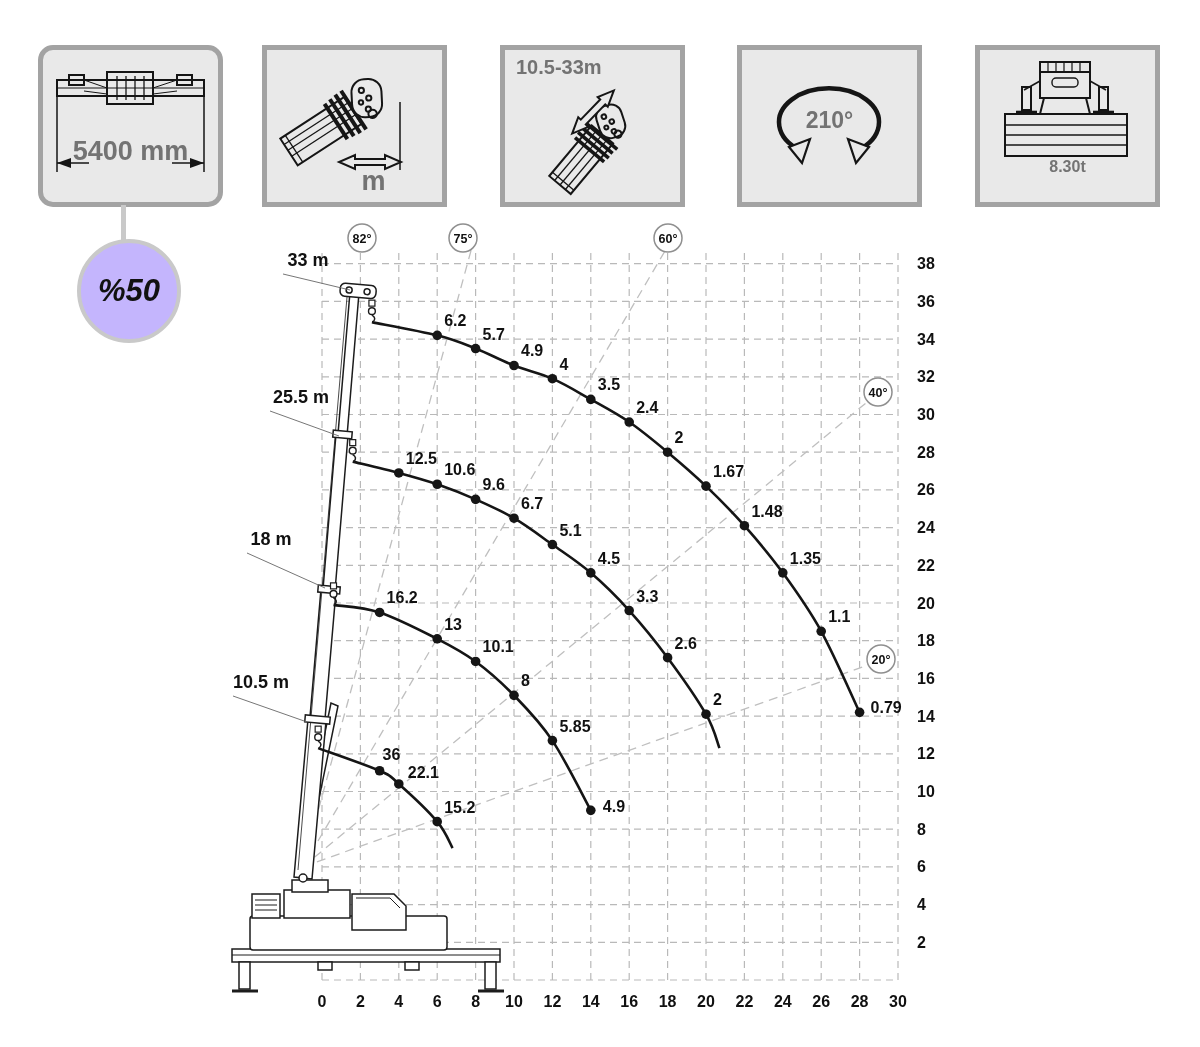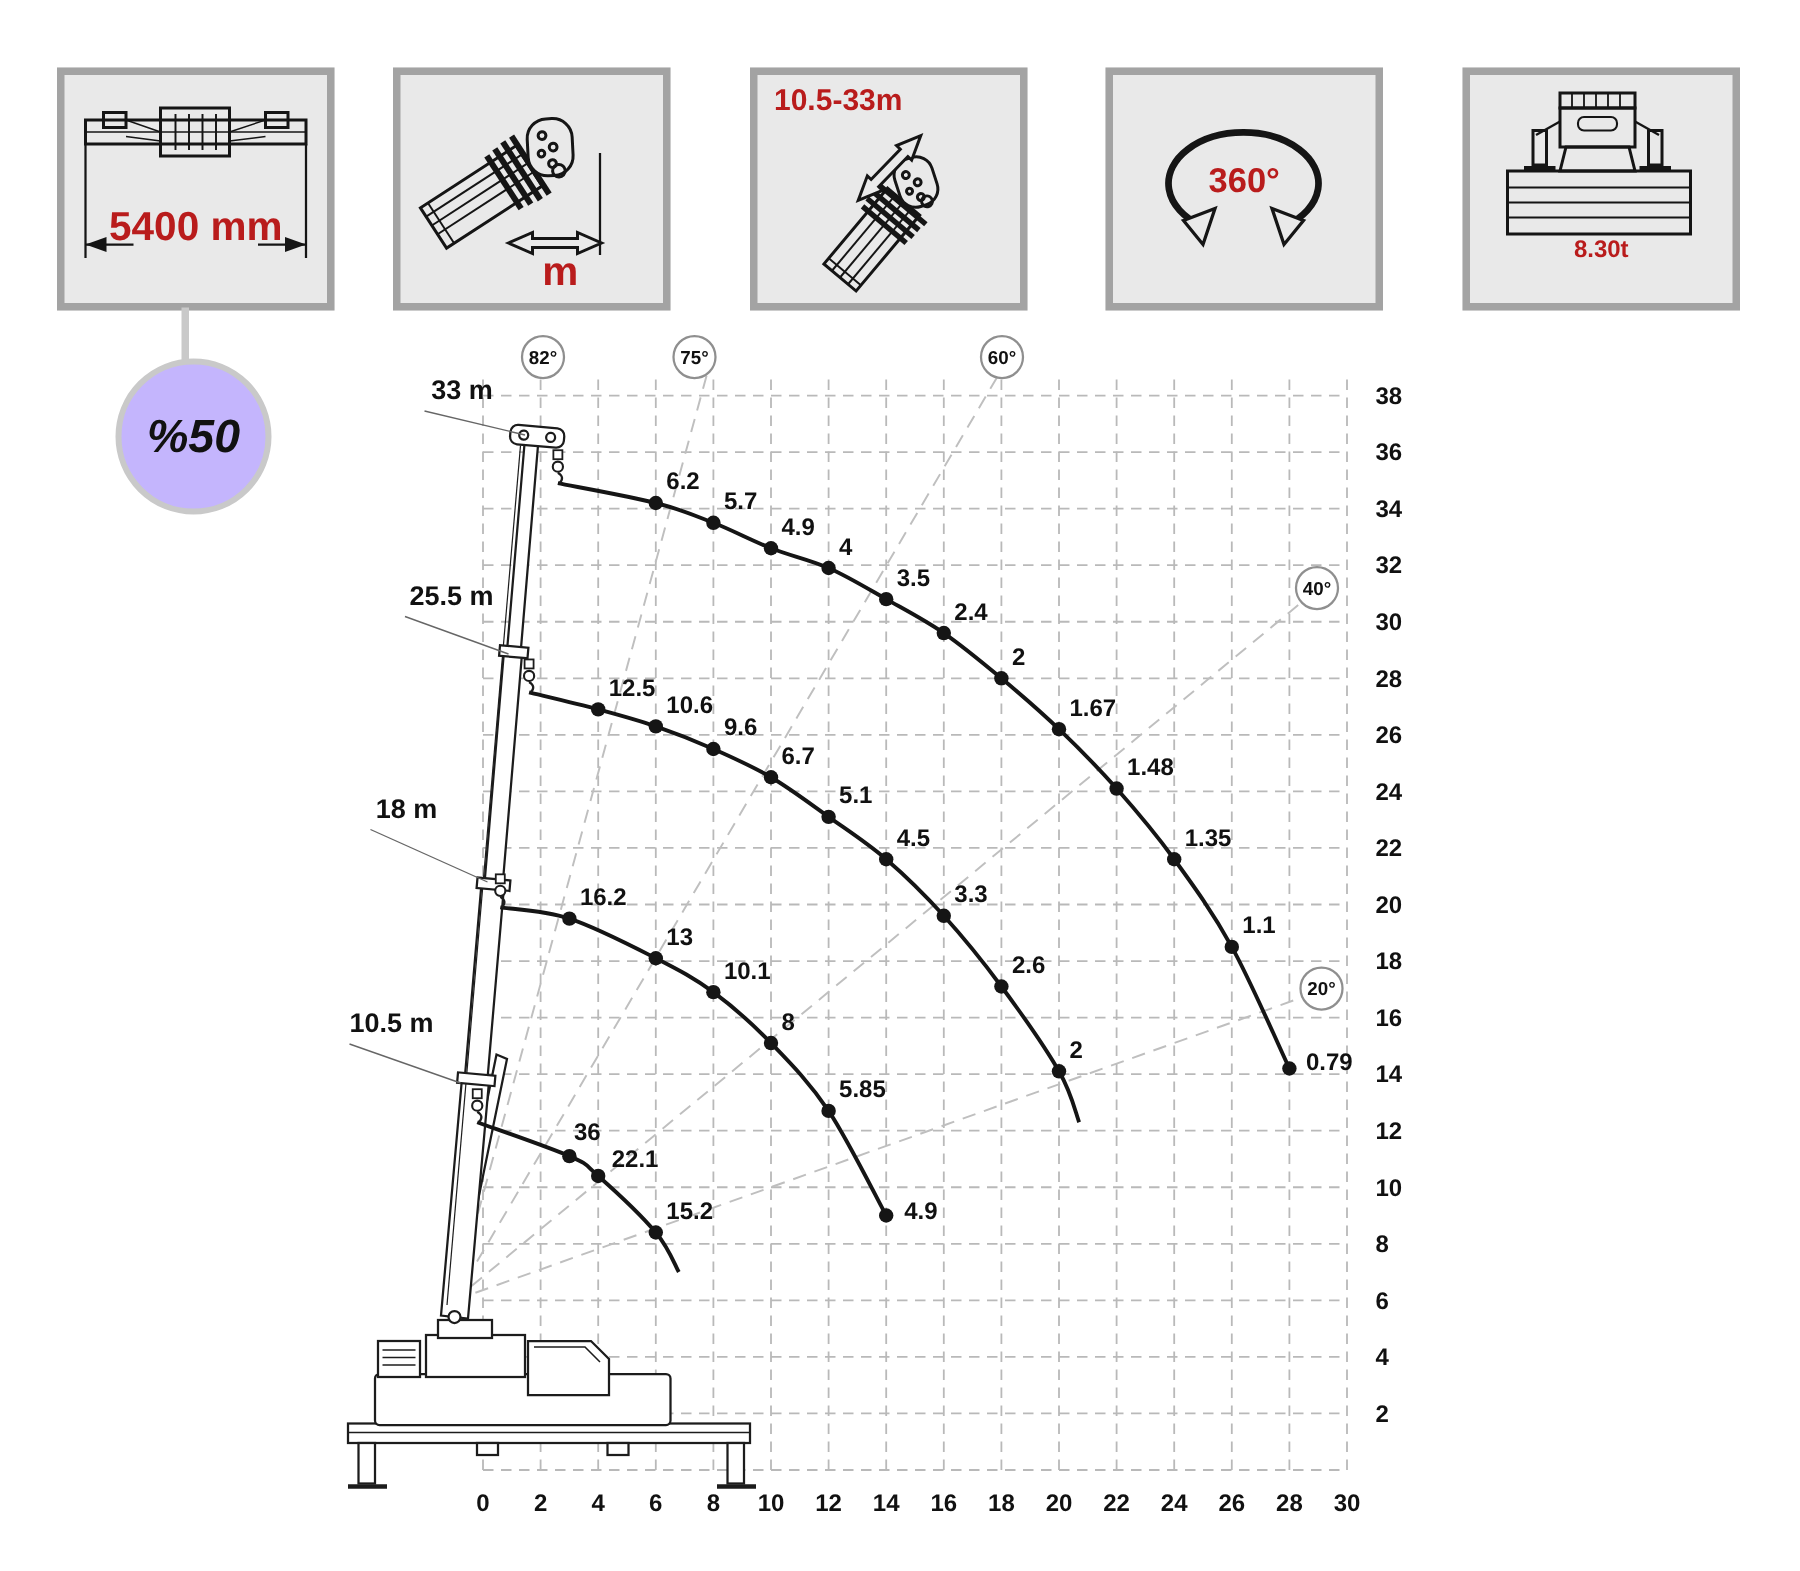--- a/index.html
+++ b/index.html
@@ -1,21 +1,21 @@
 <!DOCTYPE html>
 <html><head>
 <meta charset="utf-8">
 <style>
   html,body{margin:0;padding:0;background:#fff;}
   body{width:1200px;height:1047px;position:relative;font-family:"Liberation Sans",sans-serif;color:#111;}
   .page{position:absolute;inset:0;background:#fff;overflow:hidden;}
   .spec-box{position:absolute;top:45px;width:175px;height:152px;background:#e9e9e9;border:5px solid #a3a3a3;}
   .spec-box svg{position:absolute;inset:0;}
-  .spec-label{position:absolute;font-weight:bold;color:#b91c1c;letter-spacing:0;}
-  .box-0{left:38px;}  .box-1{left:262px;} .box-2{left:500px;} .box-3{left:737px;} .box-4{left:975px;}
+  .spec-label{position:absolute;font-weight:bold;color:#737373;letter-spacing:0;}
+  .box-0{left:38px;border-radius:15px;}  .box-1{left:262px;} .box-2{left:500px;} .box-3{left:737px;} .box-4{left:975px;}
   .box-0 .spec-label{left:0;right:0;top:86px;text-align:center;font-size:27px;}
   .box-1 .spec-label{left:0;right:0;top:116px;text-align:center;padding-left:38px;font-size:27px;}
   .box-2 .spec-label{left:11px;top:6px;font-size:20px;}
   .box-3 .spec-label{left:0;right:0;top:57px;text-align:center;font-size:23px;}
   .box-4 .spec-label{left:0;right:0;top:108px;text-align:center;font-size:16px;}
   .badge-connector{position:absolute;left:121px;top:205px;width:5px;height:38px;background:#c9c9c9;}
   .badge{position:absolute;left:77px;top:239px;width:96px;height:96px;border-radius:50%;
          border:4px solid #c9c9c9;background:#fbd24a;display:flex;align-items:center;justify-content:center;
          font-weight:bold;font-style:italic;font-size:31px;}
   #chart{position:absolute;left:0;top:0;}
@@ -110,21 +110,21 @@
   </div>
 
   <div class="spec-box box-3">
     <svg viewBox="0 0 175 152">
       <g fill="none" stroke="#151515">
         <path d="M58,100 A50 34 0 1 1 116,100" stroke-width="4.5"></path>
         <polygon points="47,97 68,89 60,113" fill="#e9e9e9" stroke-width="2.2"></polygon>
         <polygon points="127,97 106,89 114,113" fill="#e9e9e9" stroke-width="2.2"></polygon>
       </g>
     </svg>
-    <div class="spec-label">360°</div>
+    <div class="spec-label">210°</div>
   </div>
 
   <div class="spec-box box-4">
     <svg viewBox="0 0 175 152">
       <g fill="none" stroke="#151515" stroke-width="2">
         <rect x="60" y="12" width="50" height="10"></rect>
         <line x1="68" y1="12" x2="68" y2="22" stroke-width="1.2"></line>
         <line x1="76" y1="12" x2="76" y2="22" stroke-width="1.2"></line>
         <line x1="84" y1="12" x2="84" y2="22" stroke-width="1.2"></line>
         <line x1="92" y1="12" x2="92" y2="22" stroke-width="1.2"></line>

